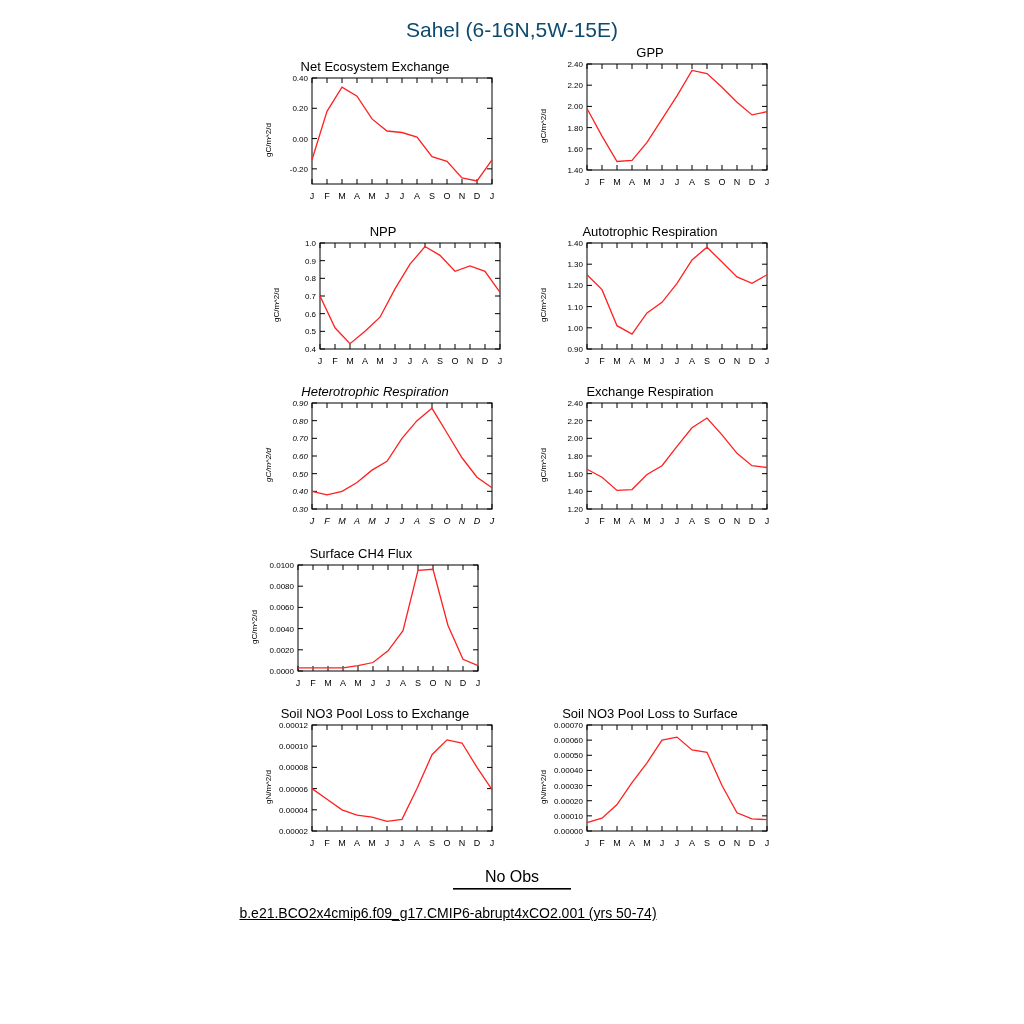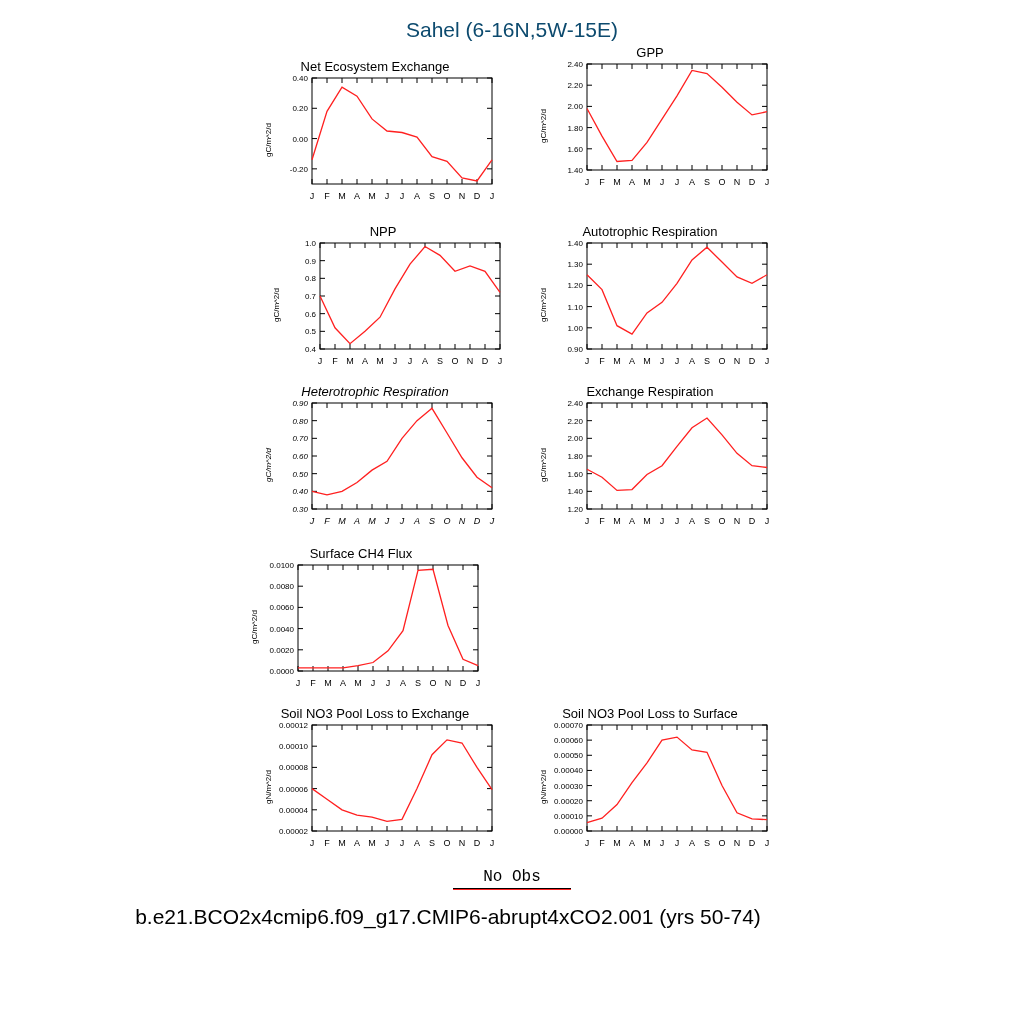--- a/index.html
+++ b/index.html
@@ -27,25 +27,25 @@
     transform:rotate(-90deg);
     transform-origin:left top;
     white-space:nowrap;
   }
   svg{display:block;}
   .axis-line{stroke:#000;stroke-width:1;fill:none;}
   .tick{stroke:#000;stroke-width:1;}
   .series-line{fill:none;stroke:#ff2020;stroke-width:1.3;}
   .ytick-label{font-size:8px;font-family:"Liberation Sans",sans-serif;text-anchor:end;}
   .xtick-label{font-size:9px;font-family:"Liberation Sans",sans-serif;text-anchor:middle;}
-  #legend{position:absolute;left:0;top:868px;width:1024px;text-align:center;font-family:Liberation Mono, monospace;}
+  #legend{position:absolute;left:0;top:868px;width:1024px;text-align:center;}
   #legend .noobs{font-size:16px;display:inline-block;}
   #legend .line-black{width:118px;height:0;border-top:1.2px solid #000;margin:2px auto 0 auto;}
   #legend .line-red{width:118px;height:0;border-top:1.2px solid #ff2020;margin:0 auto;}
-  #caption{position:absolute;left:0;top:905px;width:896px;text-align:center;font-size:21px;}
+  #caption{position:absolute;left:0;top:905px;width:896px;text-align:center;font-size:14px;text-decoration:underline;}
 </style>
 </head>
 <body>
 
 <div id="page-title">Sahel (6-16N,5W-15E)</div>
 
 <div class="panel" style="left:250px;top:62px;width:250px;height:148px;">
     <div class="panel-title">Net Ecosystem Exchange</div>
     <div class="plot-wrap">
       <svg width="250" height="138">

